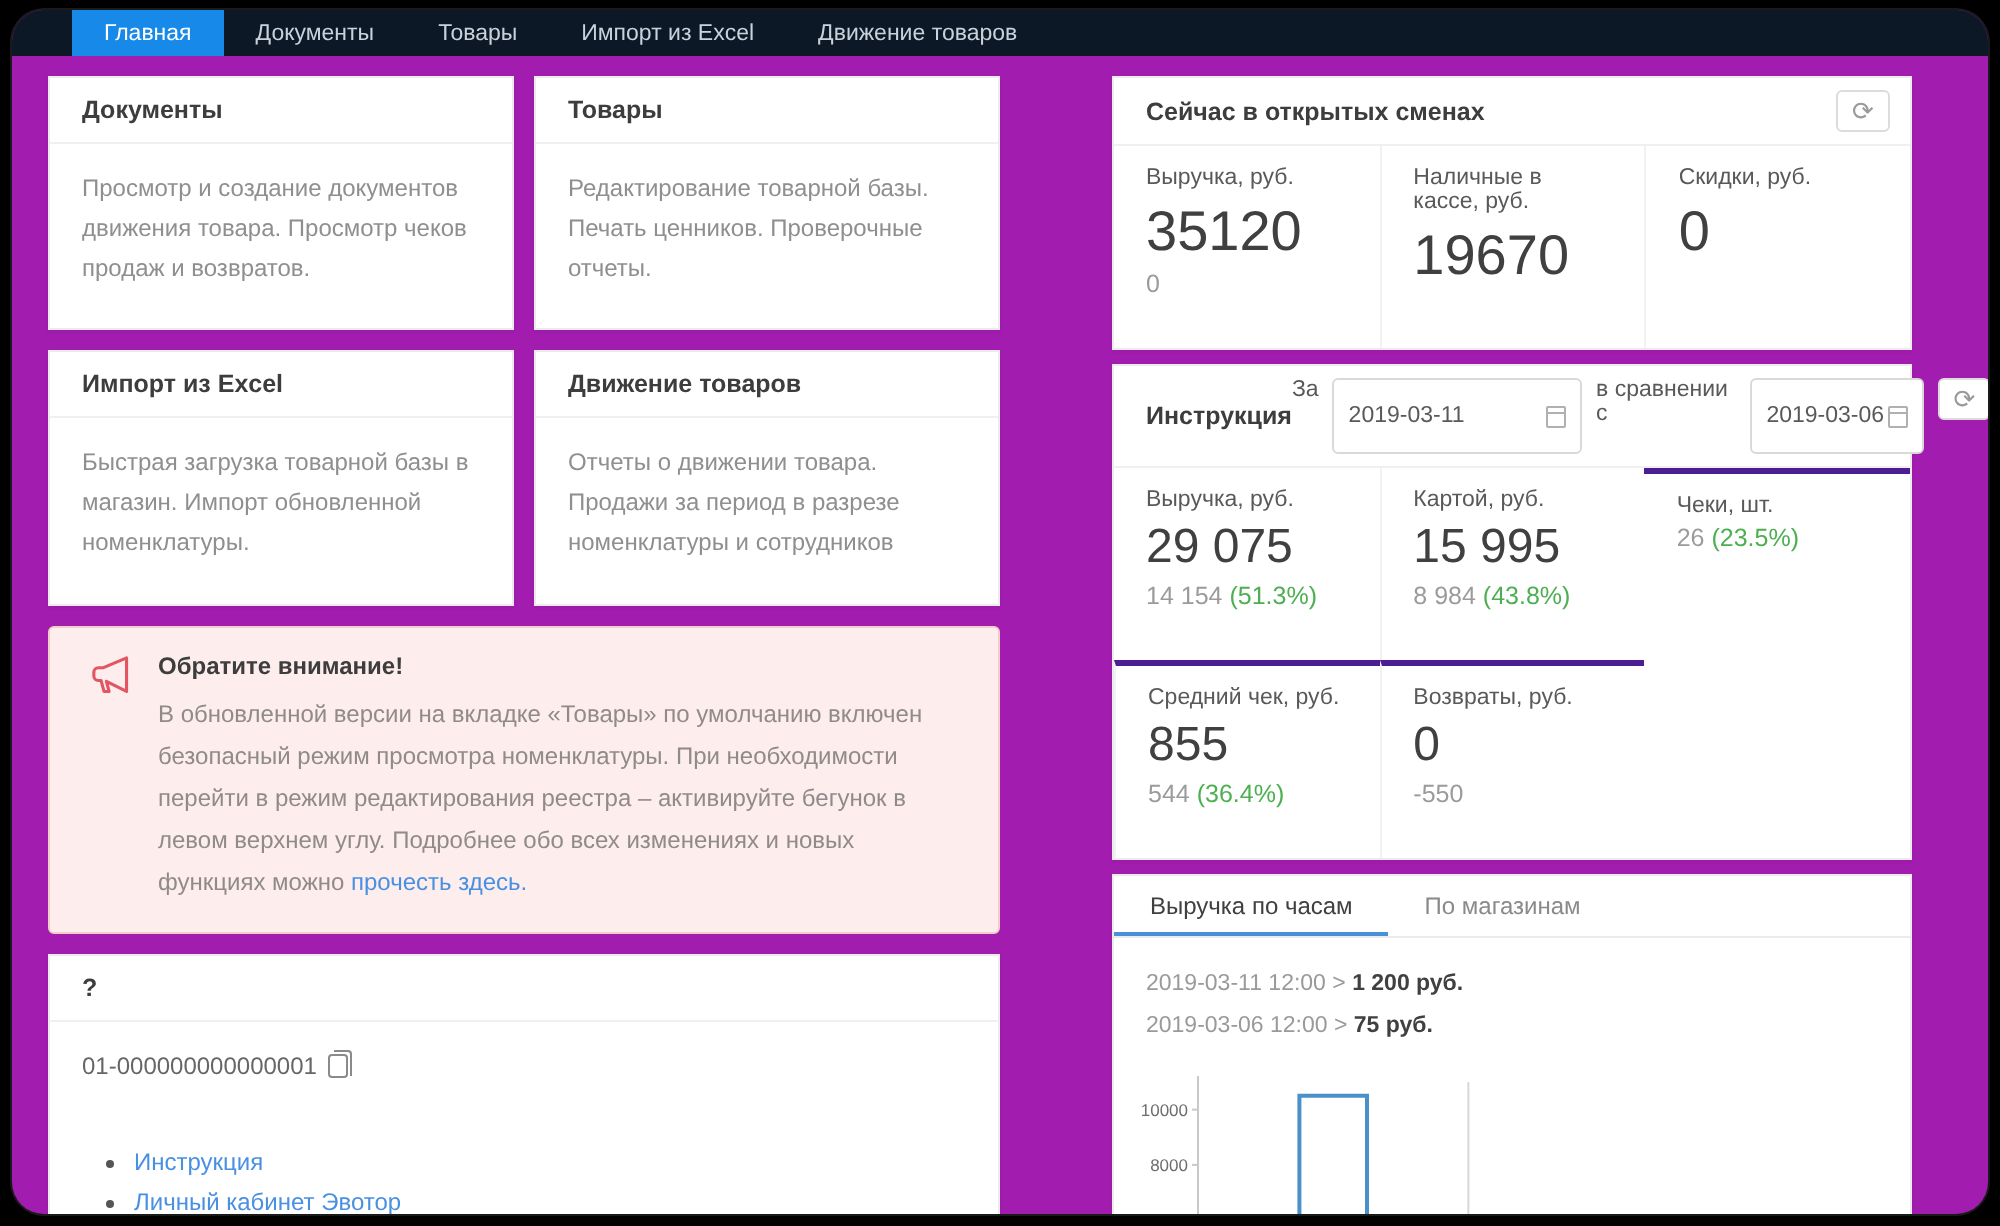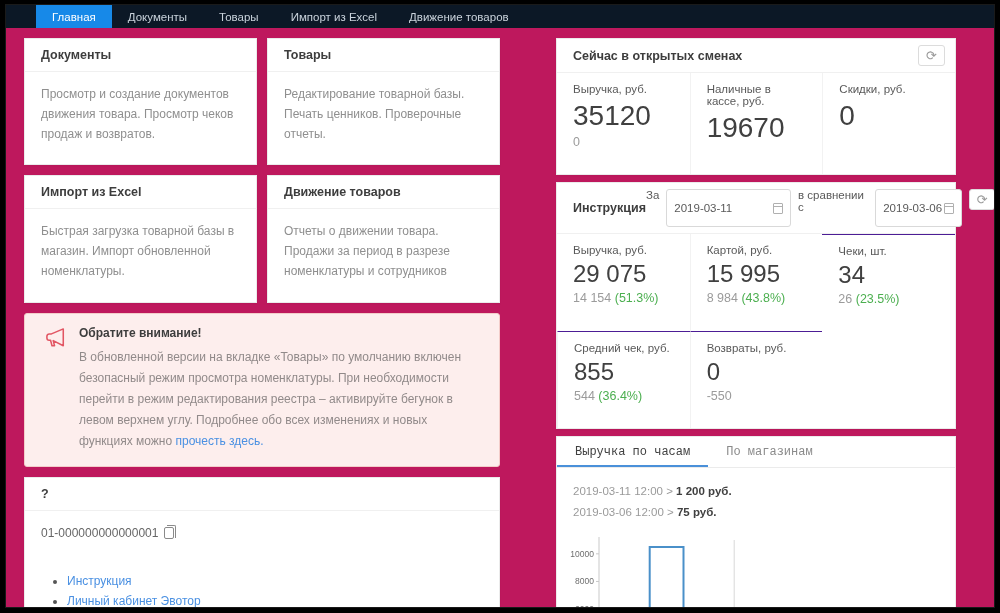--- a/index.html
+++ b/index.html
@@ -1,19 +1,19 @@
 <!DOCTYPE html>
 <html><head>
 <meta charset="utf-8">
 <style>
   * { margin:0; padding:0; box-sizing:border-box; }
   html,body { width:1000px; height:613px; background:#000; overflow:hidden;
               font-family:"Liberation Sans", sans-serif; }
   .window { position:absolute; left:6px; top:5px; right:6px; bottom:6px;
-            border-radius:0; background:#be185d; overflow:hidden;
+            border-radius:16px; background:#a21caf; overflow:hidden;
             box-shadow:0 0 0 1px #1a1a1a; }
   
   .nav { height:23px; background:#0c1826; display:flex; align-items:stretch; padding-left:30px; }
   .nav-tab { display:flex; align-items:center; padding:0 16px; font-size:11.5px;
              color:#c9d2db; cursor:pointer; }
   .nav-tab.active { background:#1789e8; color:#fff; }
   
   .content { padding:10px 18px; display:grid; grid-template-columns:476px 400px;
              column-gap:56px; align-items:start; }
   .col { display:flex; flex-direction:column; gap:10px; }
@@ -42,39 +42,39 @@
   .rcard-h { display:flex; align-items:center; padding:6px 10px 6px 16px;
              border-bottom:1px solid #f0f0f0; min-height:31px; }
   .rcard-title { font-weight:bold; font-size:12.5px; color:#3d3d3d; }
   .spacer { flex:1; }
   .refresh-btn { width:27px; height:21px; border:1px solid #dcdcdc; border-radius:3px;
                  background:#fff; color:#9a9a9a; font-size:13px; line-height:18px;
                  text-align:center; cursor:pointer; }
   .mgrid { display:grid; grid-template-columns:1fr 1fr 1fr; }
   .mcell { padding:10px 16px 24px; border-left:1px solid #f2f2f2; min-height:72px; }
   .mcell.c1 { border-left:none; }
-  .mcell.topline { border-top:1px solid #4c1d95; }
+  .mcell.topline { border-top:3px solid #4c1d95; }
   .mlabel { font-size:11.5px; color:#595959; margin-bottom:3px; }
   .mvalue { font-size:28px; color:#404040; line-height:1.25; }
   .mvalue.sm { font-size:24px; }
   .msub { font-size:12.5px; color:#9b9b9b; margin-top:2px; min-height:15px; }
   .mpct { color:#4caf50; }
   
   .hctl { display:flex; align-items:flex-start; gap:7px; font-size:11.5px; color:#595959; }
   .date-input { border:1px solid #d9d9d9; border-radius:3px; height:38px; padding:0 7px;
                 display:flex; align-items:center; justify-content:space-between;
                 font-size:11.5px; color:#595959; background:#fff; cursor:pointer; }
   .date-input.w1 { width:132px; } .date-input.w2 { width:92px; }
   .cal-icon { width:10px; height:11px; border:1px solid #b0b0b0; border-radius:1px;
               position:relative; display:inline-block; }
   .cal-icon:after { content:''; position:absolute; left:0; right:0; top:2px; height:1px; background:#b0b0b0; }
   
   .tabs { display:flex; border-bottom:1px solid #ebebeb; }
   .tab { padding:8px 18px 6px; font-size:12px; color:#8a8a8a; cursor:pointer;
-         border-bottom:2px solid transparent;font-family:Liberation Mono, monospace; }
+         border-bottom:2px solid transparent; }
   .tab.active { color:#404040; border-bottom-color:#4a90d9; }
   .tip { padding:13px 16px 2px; font-size:11.5px; color:#9a9a9a; line-height:1.85; }
   .tip b { color:#404040; }
   .chart-wrap { padding:8px 4px 8px 8px; }
 </style>
 </head>
 <body>
 
 <div class="window">
 
@@ -190,21 +190,20 @@
             <div class="mvalue sm">29 075</div>
             <div class="msub"><span>14 154 </span><span class="mpct">(51.3%)</span></div>
           </div>
           <div class="mcell">
             <div class="mlabel">Картой, руб.</div>
             <div class="mvalue sm">15 995</div>
             <div class="msub"><span>8 984 </span><span class="mpct">(43.8%)</span></div>
           </div>
           <div class="mcell c1 topline">
             <div class="mlabel">Чеки, шт.</div>
-            <div class="mvalue sm">34</div>
             <div class="msub"><span>26 </span><span class="mpct">(23.5%)</span></div>
           </div>
           <div class="mcell topline">
             <div class="mlabel">Средний чек, руб.</div>
             <div class="mvalue sm">855</div>
             <div class="msub"><span>544 </span><span class="mpct">(36.4%)</span></div>
           </div>
           <div class="mcell topline">
             <div class="mlabel">Возвраты, руб.</div>
             <div class="mvalue sm">0</div>

